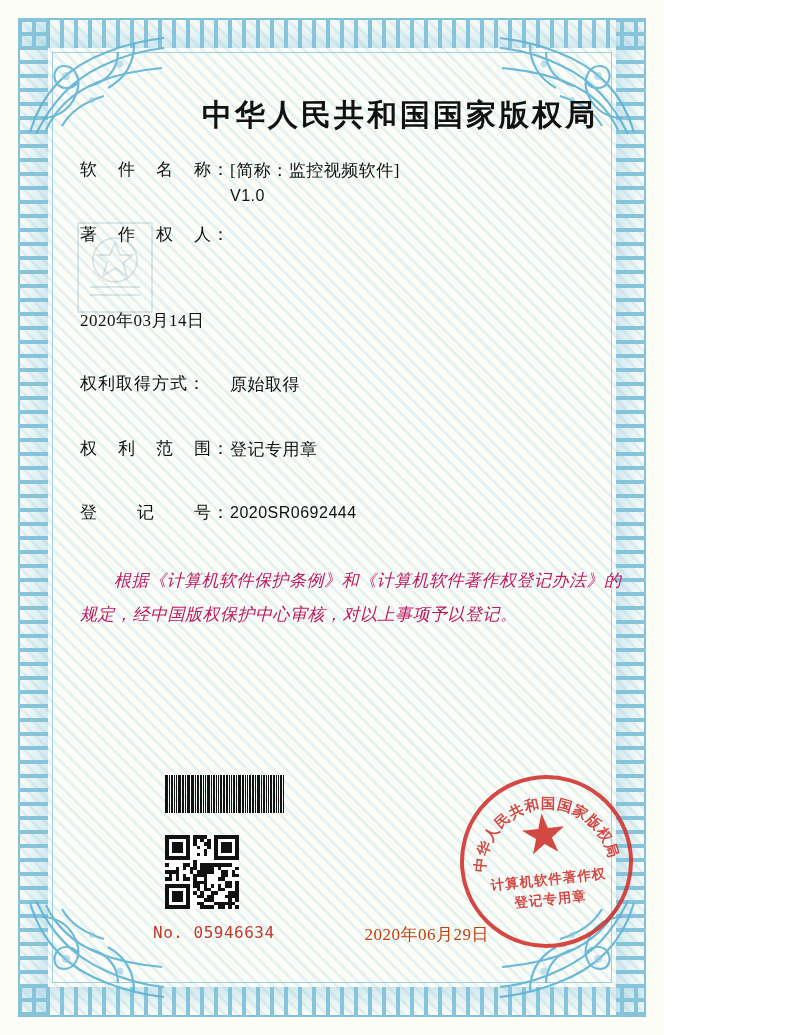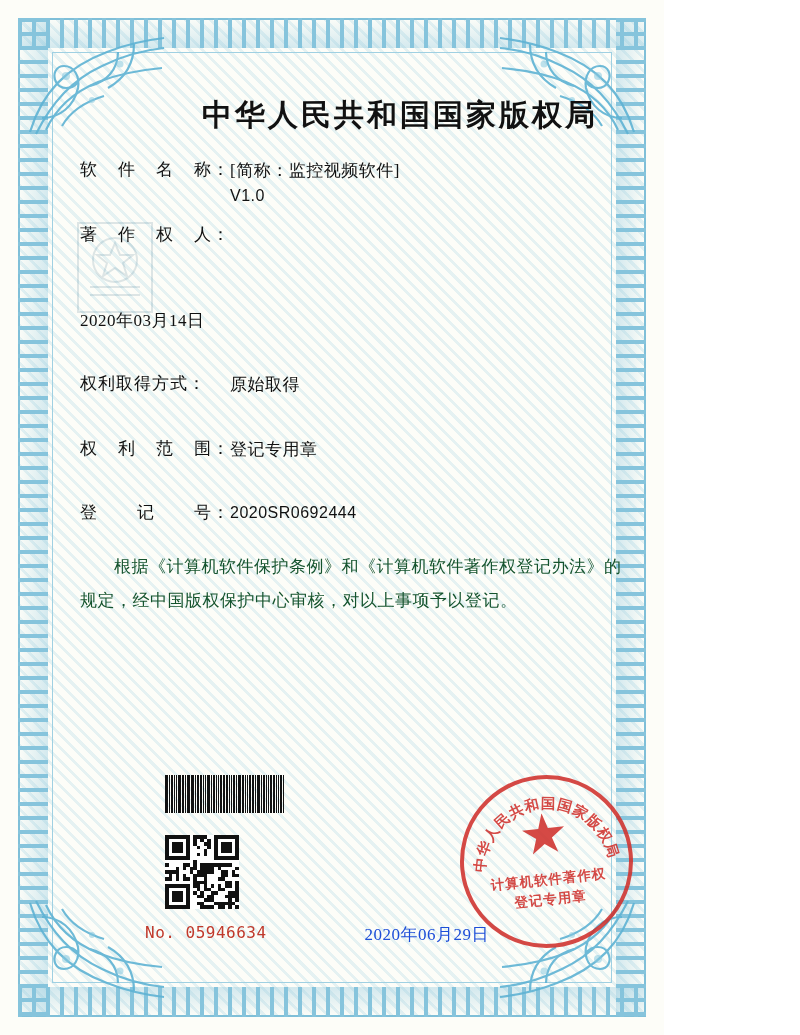--- a/index.html
+++ b/index.html
@@ -159,25 +159,26 @@
   }
   .field-value .vline { display: block; }
   .mono-val {
     font-family: Liberation Sans, sans-serif;
     font-size: 16px;
   }
 
   .gap-block { height: 24px; }
 
   .paragraph {
-    margin-top: 24px;
+    margin-top: 38px;
     font-size: 17px;
     line-height: 2.0;
-    color: #14532d;
+    color: #be185d;
     letter-spacing: 0.5px;
+    font-style: italic;
   }
   .paragraph .pl1 { display: block; text-indent: 34px; }
   .paragraph .pl2 { display: block; }
 
   
   .barcode {
     position: absolute;
     left: 165px;
     top: 775px;
     width: 120px;
@@ -254,34 +255,34 @@
     font-weight: bold;
     font-family: "DejaVu Sans", "Liberation Sans", sans-serif;
     letter-spacing: 1px;
   }
   .seal-line-1 { top: 92px; }
   .seal-line-2 { top: 112px; }
 
   
   .footer-no {
     position: absolute;
-    left: 145px;
+    left: 153px;
     top: 923px;
     font-size: 16px;
     color: #c0392b;
     font-family: "DejaVu Sans Mono", "Liberation Mono", monospace;
     letter-spacing: 0.5px;
   }
   .footer-no .lbl { color: #c0392b; }
   .footer-date {
     position: absolute;
     right: 175px;
     top: 923px;
     font-size: 17px;
-    color: #1d4ed8;
+    color: #c2410c;
     letter-spacing: 0.5px;
   }
 </style>
 </head>
 <body>
 
 <div class="certificate">
 
   <div class="frame-outer"></div>
   <div class="band-edge band-top"></div>

